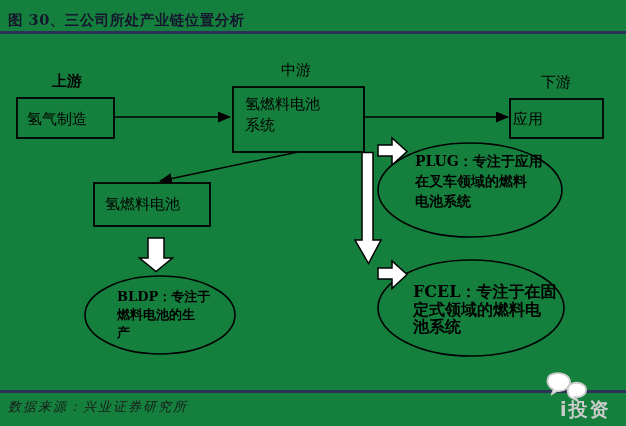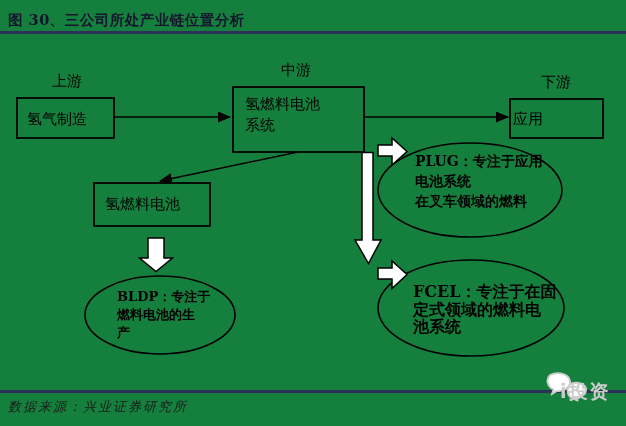--- a/index.html
+++ b/index.html
@@ -13,21 +13,21 @@
   #rule-bottom{top:390px;}
   .stage{font-size:15px;white-space:nowrap;}
   .boxlabel{font-size:15px;white-space:nowrap;line-height:21px;}
   .elabel{font-weight:bold;white-space:nowrap;}
   #bldp-label{left:117px;top:288px;font-size:13px;line-height:18px;}
   #plug-label{left:415px;top:151px;font-size:14px;line-height:20px;}
   #fcel-label{left:413px;top:283px;font-size:16px;line-height:17.5px;}
   #footer-text{left:8px;top:398px;font-size:13px;font-style:italic;color:#1a1a1a;
                letter-spacing:2px;white-space:nowrap;}
   #watermark{left:516px;top:372px;width:104px;height:34px;}
-  #watermark-text{left:560px;top:379px;font-size:19px;font-weight:bold;color:#cccccc;
+  #watermark-text{left:560px;top:397px;font-size:19px;font-weight:bold;color:#cccccc;
                   letter-spacing:2px;white-space:nowrap;font-family:"DejaVu Sans","Liberation Sans",sans-serif;}
   svg{position:absolute;left:0;top:0;}
 </style>
 </head>
 <body>
 
 <div id="page">
 
   <div id="title" class="abs">图 30、三公司所处产业链位置分析</div>
   <div id="rule-top" class="rule abs"></div>
@@ -51,41 +51,41 @@
     <line x1="114" y1="117" x2="230" y2="117" stroke="#000" stroke-width="1.4" marker-end="url(#arw)"></line>
     <line x1="364" y1="117" x2="508" y2="117" stroke="#000" stroke-width="1.4" marker-end="url(#arw)"></line>
     <line x1="298" y1="152" x2="160" y2="181" stroke="#000" stroke-width="1.4" marker-end="url(#arw)"></line>
 
     <path d="M148,238 L164,238 L164,258 L172.5,258 L156,271.5 L139.5,258 L148,258 Z" fill="#fff" stroke="#000" stroke-width="1.5" stroke-linejoin="miter"></path>
     <path d="M362,152.5 L362,240 L355,240 L368.5,263.5 L381,240 L373,240 L373,152.5 Z" fill="#fff" stroke="#000" stroke-width="1.5"></path>
     <path d="M378,145 L392,145 L392,138 L407,151.5 L392,165 L392,156 L378,156 Z" fill="#fff" stroke="#000" stroke-width="1.5"></path>
     <path d="M378,268 L392,268 L392,261 L407,274.5 L392,288.5 L392,279 L378,279 Z" fill="#fff" stroke="#000" stroke-width="1.5"></path>
   </svg>
 
-  <div class="stage abs" style="left:52px;top:72px;">上游</div>
+  <div class="stage abs" style="left:52px;top:72px;font-weight:bold;">上游</div>
   <div class="stage abs" style="left:281px;top:61px;font-family:Liberation Mono, monospace;">中游</div>
   <div class="stage abs" style="left:541px;top:73px;">下游</div>
 
   <div class="boxlabel abs" style="left:27px;top:109px;font-family:Liberation Serif, serif;">氢气制造</div>
   <div class="boxlabel abs" style="left:245px;top:94px;">
     <div>氢燃料电池</div>
     <div>系统</div>
   </div>
   <div class="boxlabel abs" style="left:513px;top:109px;text-align:right;">应用</div>
   <div class="boxlabel abs" style="left:105px;top:194px;">氢燃料电池</div>
 
   <div id="bldp-label" class="elabel abs">
     <div>BLDP：专注于</div>
     <div>燃料电池的生</div>
     <div>产</div>
   </div>
   <div id="plug-label" class="elabel abs">
     <div>PLUG：专注于应用</div>
+    <div>在叉车领域的燃料</div>
     <div>电池系统</div>
-    <div>在叉车领域的燃料</div>
   </div>
   <div id="fcel-label" class="elabel abs">
     <div>FCEL：专注于在固</div>
     <div>定式领域的燃料电</div>
     <div>池系统</div>
   </div>
 
   <div id="rule-bottom" class="rule abs"></div>
   <div id="footer-text" class="abs">数据来源：兴业证券研究所</div>
 

